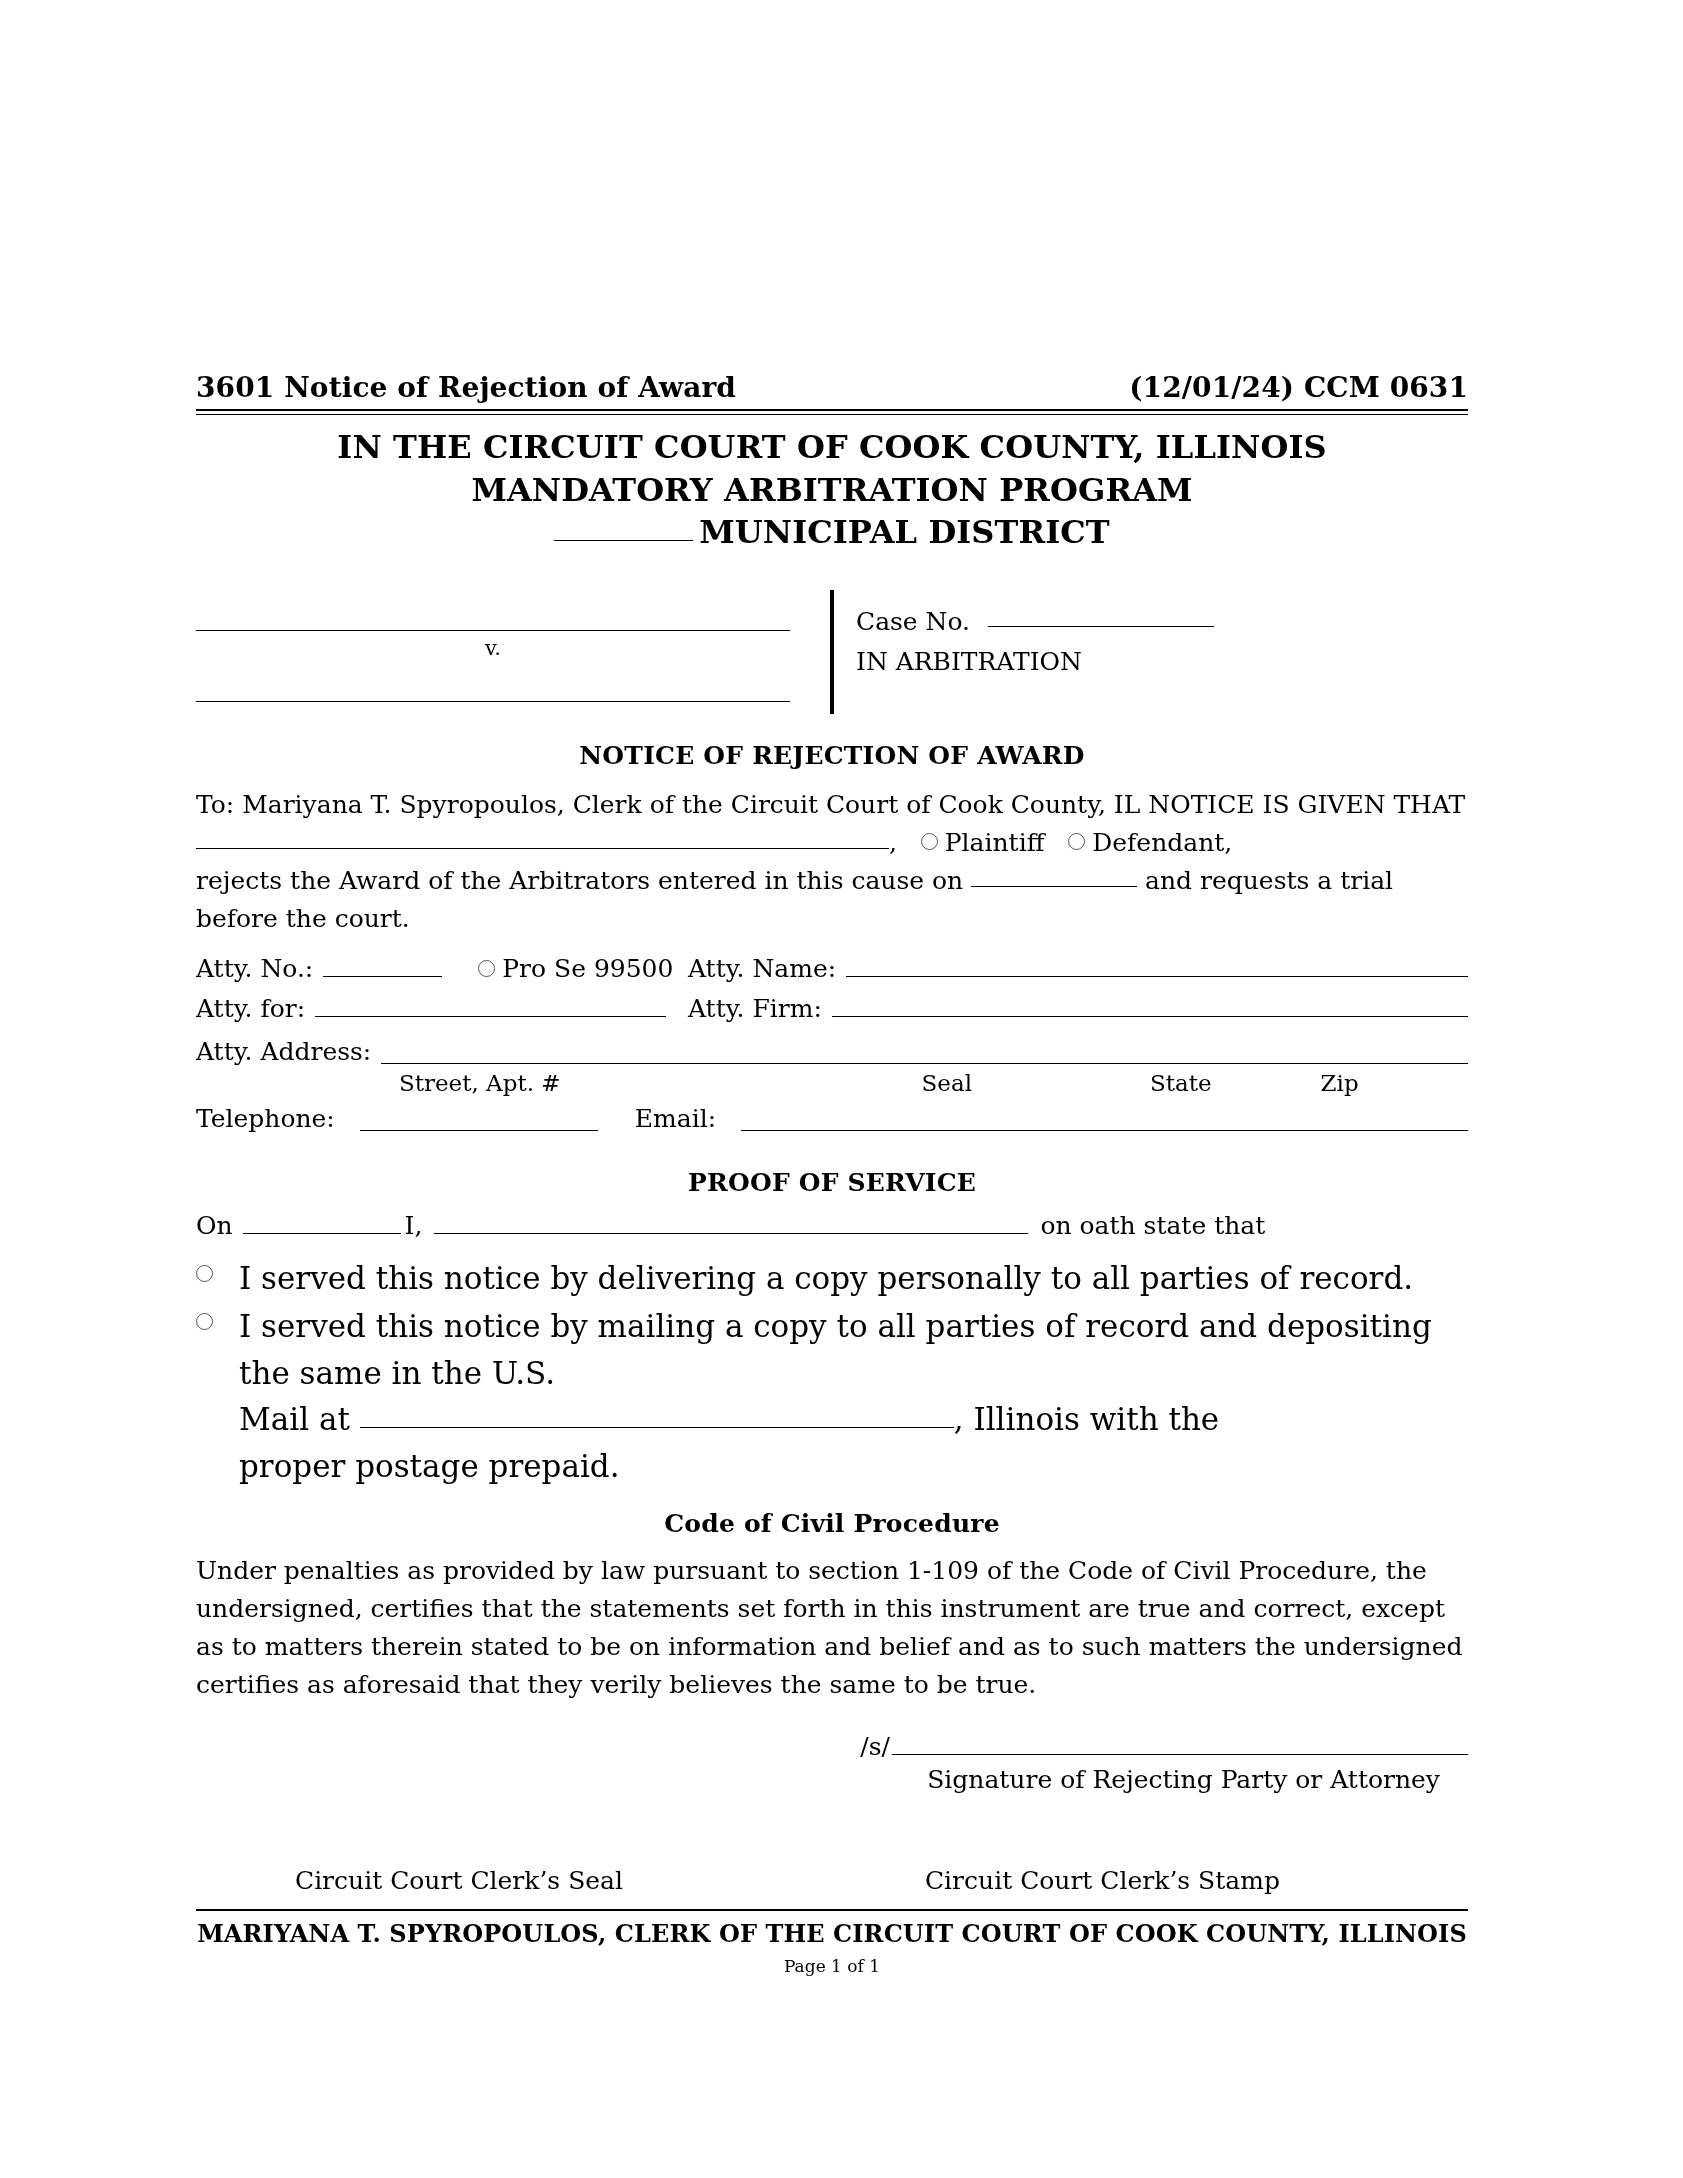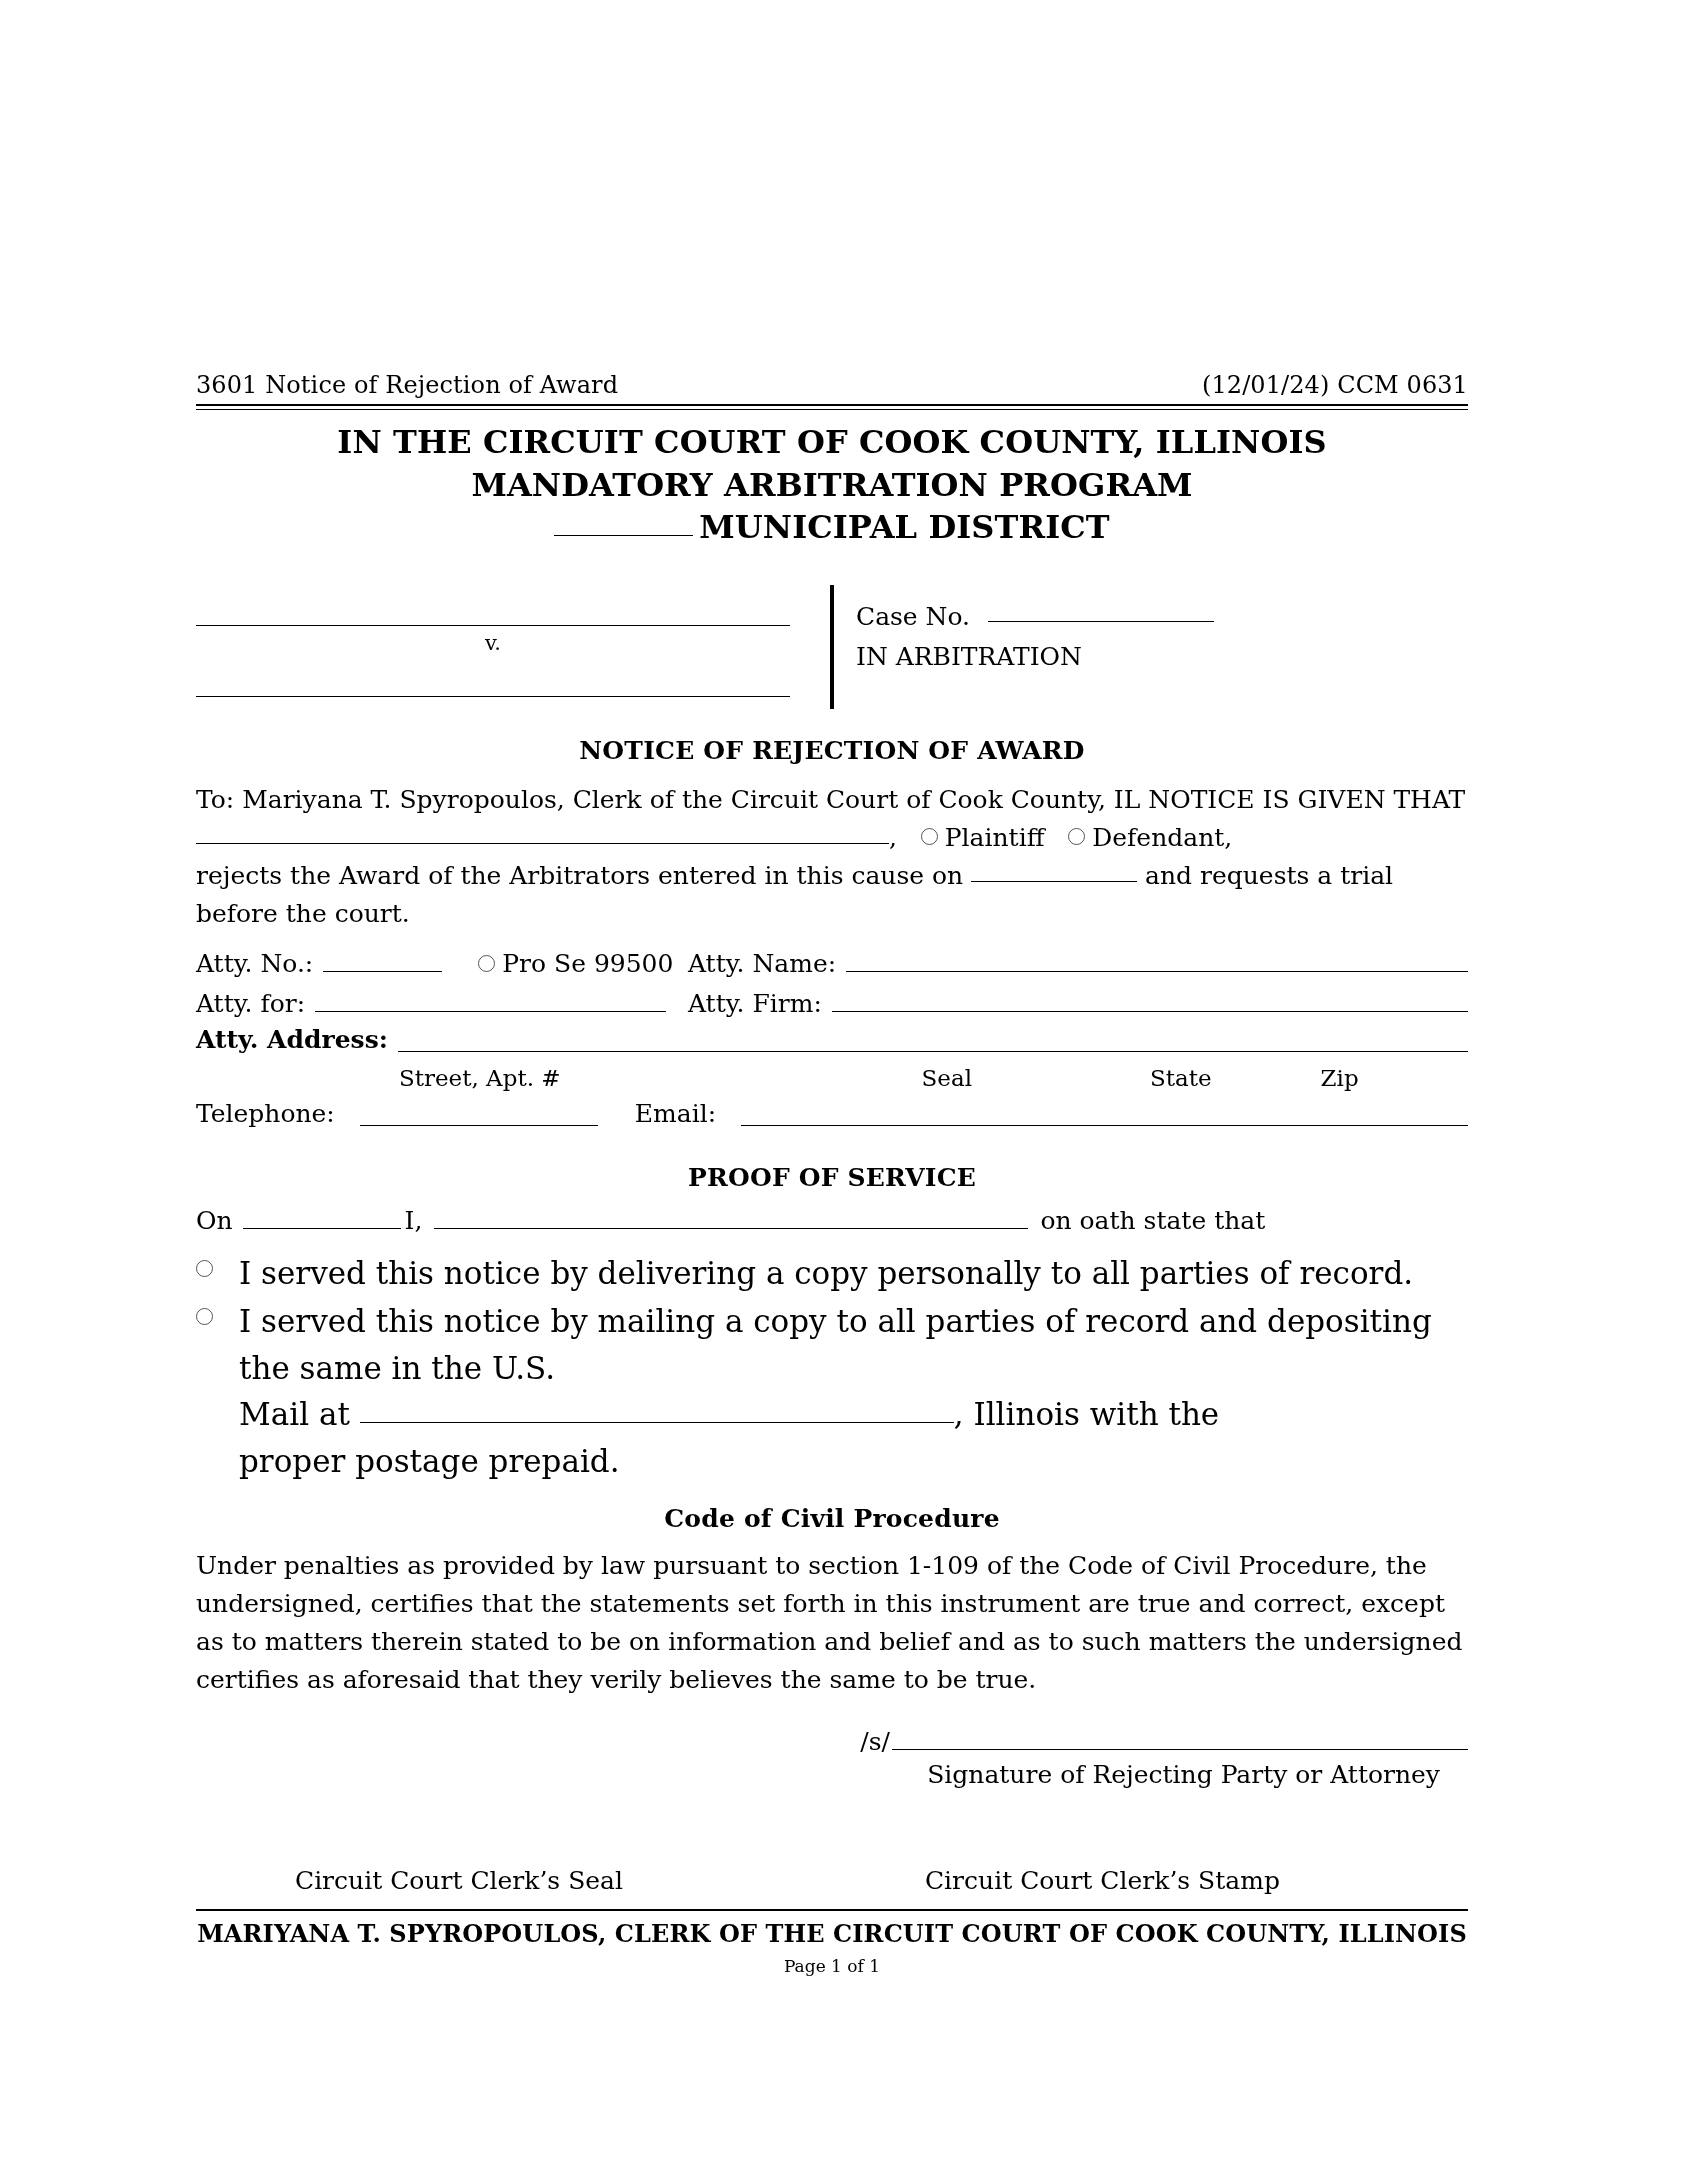--- a/index.html
+++ b/index.html
@@ -27,22 +27,22 @@
     left: 196px;
     top: 371px;
     width: 1272px;
   }
 
   
   .form-header {
     display: flex;
     justify-content: space-between;
     align-items: baseline;
-    font-weight: normal;
-    font-size: 24px;
+    font-weight: bold;
+    font-size: 28px;
     letter-spacing: 0.1px;
     padding-bottom: 5px;
   }
   .rule-double {
     border-top: 2.5px solid #000;
     border-bottom: 1.6px solid #000;
     height: 3px;
     margin-bottom: 11px;
   }
 
@@ -154,21 +154,21 @@
   .lbl { white-space: nowrap; }
   .fill {
     flex: 1;
     border-bottom: 1.6px solid #000;
     height: 24px;
     margin-left: 10px;
   }
   .fill.fixed-sm { flex: none; width: 119px; }
   .fill.fixed-md { flex: none; width: 327px; }
 
-  .addr-row { display: flex; align-items: flex-start; height: 40px; font-weight: bold; }
+  .addr-row { display: flex; align-items: center; height: 40px; }
   .addr-hints {
     display: flex;
     font-size: 23px;
     height: 34px;
     align-items: baseline;
   }
   .hint-street { margin-left: 203px; }
   .hint-city { margin-left: 361px; }
   .hint-state { margin-left: 178px; }
   .hint-zip { margin-left: 109px; }

